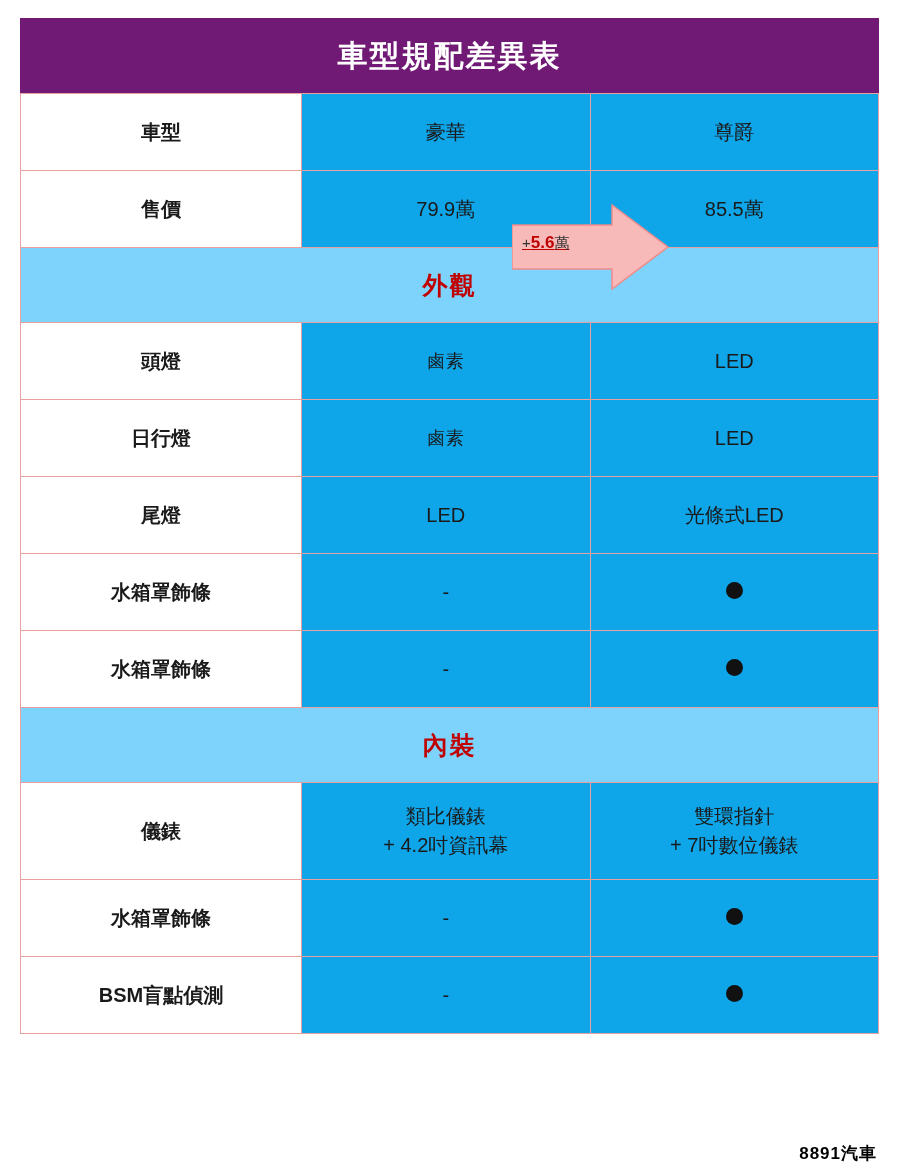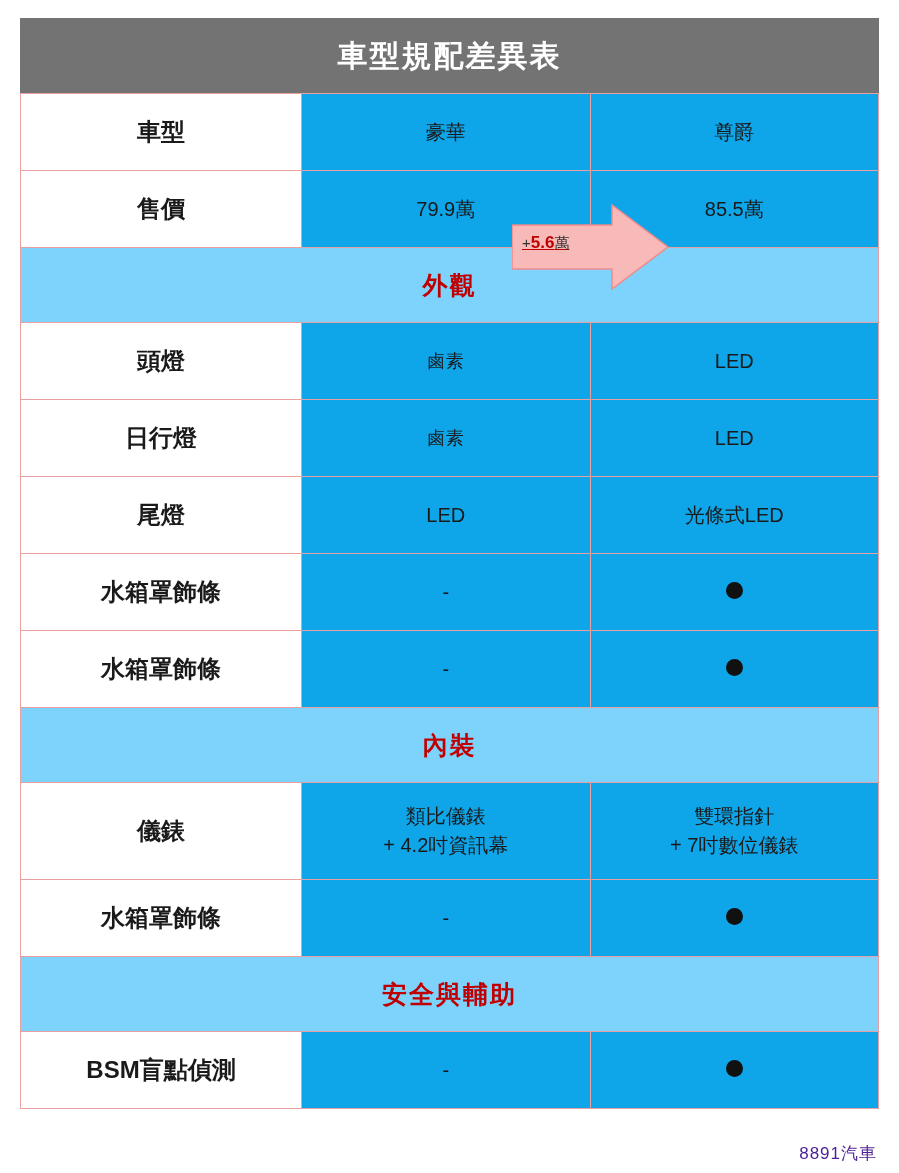--- a/index.html
+++ b/index.html
@@ -14,21 +14,21 @@
     position: relative;
     overflow: hidden;
   }
   .sheet {
     position: absolute;
     left: 20px;
     top: 18px;
     width: 859px;
   }
   .title-bar {
-    background: #737373;
+    background: #701a75;
     color: #ffffff;
     text-align: center;
     font-size: 30px;
     font-weight: bold;
     letter-spacing: 2px;
     height: 75px;
     line-height: 75px;
     box-sizing: border-box;
   }
   table.spec {
@@ -37,21 +37,21 @@
     table-layout: fixed;
   }
   table.spec td {
     border: 1px solid #e8a0a0;
     text-align: center;
     vertical-align: middle;
     color: #1a1a1a;
   }
   td.label {
     width: 278px;
-    font-size: 24px;
+    font-size: 20px;
     font-weight: bold;
     background: #ffffff;
   }
   td.val {
     font-size: 20px;
     font-weight: normal;
     background: #0ea5e9;
   }
   td.val.small {
     font-size: 18px;
@@ -105,22 +105,22 @@
   .arrow-text .plus {
     color: #333333;
     font-weight: normal;
     font-size: 15px;
   }
   .watermark {
     position: absolute;
     right: 22px;
     bottom: 8px;
     font-size: 17px;
-    color: #4c1d95;
-    font-weight: normal;
+    color: #000000;
+    font-weight: bold;
     letter-spacing: 1px;
   }
 </style>
 </head>
 <body>
 
 <div class="sheet">
 
   <div class="title-bar">車型規配差異表</div>
 
@@ -171,23 +171,20 @@
         <td class="label">儀錶</td>
         <td class="val multi" style="white-space:pre-line">類比儀錶
 + 4.2吋資訊幕</td>
         <td class="val multi" style="white-space:pre-line">雙環指針
 + 7吋數位儀錶</td>
       </tr>
       <tr class="datarow">
         <td class="label">水箱罩飾條</td>
         <td class="val">-</td>
         <td class="val"><span class="dot"></span></td>
-      </tr>
-      <tr class="section">
-        <td colspan="3">安全與輔助</td>
       </tr>
       <tr class="datarow">
         <td class="label">BSM盲點偵測</td>
         <td class="val">-</td>
         <td class="val"><span class="dot"></span></td>
       </tr>
     </tbody>
   </table>
 
   <div class="arrow-wrap">

